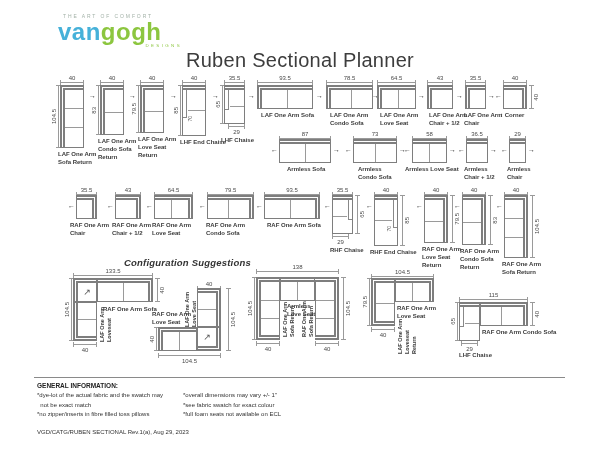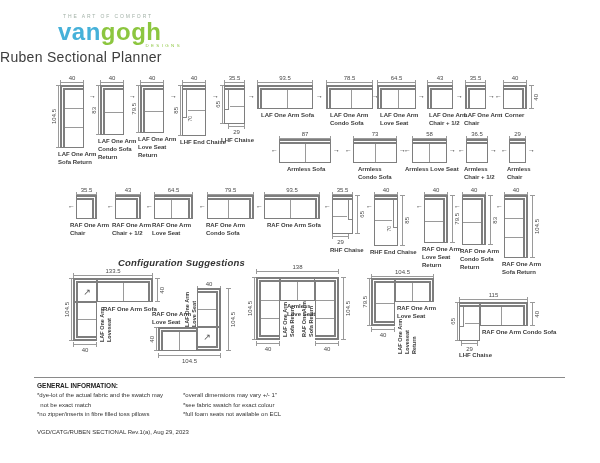--- a/index.html
+++ b/index.html
@@ -5,21 +5,21 @@
   html,body{margin:0;padding:0;background:#fff}
   #page{position:relative;width:600px;height:463px;background:#fff;overflow:hidden;
         font-family:"Liberation Sans",sans-serif;color:#333}
   
   #logo{position:absolute;left:58px;top:13px;width:130px}
   #logo .tag{font-size:5px;letter-spacing:1.9px;color:#a3b2a8;margin-left:5px;white-space:nowrap}
   #logo .vg{font-size:24px;line-height:1.05;letter-spacing:.5px;font-weight:bold}
   #logo .b1{color:#46b1d9}
   #logo .b2{color:#8cc63f}
   #logo .des{font-size:4.4px;letter-spacing:2.4px;color:#8cc63f;text-align:right;margin-top:-1px;margin-right:6px}
-  #title{position:absolute;left:0;right:0;top:49px;font-size:14px;color:#3d3d3d;letter-spacing:.3px}
+  #title{position:absolute;left:0;right:0;top:49px;text-align:center;font-size:20px;color:#3d3d3d;letter-spacing:.3px}
   
   .pc{position:absolute;border:1px solid #7e7e7e;background:#fff;box-sizing:border-box}
   .bt{border-top:5px double #7e7e7e}
   .bl{border-left:5px double #7e7e7e}
   .br{border-right:5px double #7e7e7e}
   .bb{border-bottom:5px double #7e7e7e}
   .pc i{position:absolute;box-sizing:border-box;font-style:normal}
   .sv{top:0;bottom:0;width:1px;background:#9a9a9a}
   .sh{left:0;right:0;height:1px;background:#9a9a9a}
   .pa{left:0;top:0;width:4px;background:#fff;border:1px solid #888;border-top:none;border-left:none}
@@ -40,21 +40,21 @@
   .dmv u::before,.dmv u::after{content:"";position:absolute;left:-2px;width:5px;height:1px;background:#9a9a9a}
   .dmv u::before{top:0}
   .dmv u::after{bottom:0}
   .dmv.r{flex-direction:row-reverse;justify-content:flex-start}
   .dmv.r b{margin:0 0 0 1px}
   
   .lb{position:absolute;font-size:6px;font-weight:bold;color:#3a3a3a;line-height:1.3;white-space:pre-line}
   .lbv{position:absolute;font-size:5.5px;font-weight:bold;color:#3a3a3a;line-height:1.25;white-space:pre-line;
        writing-mode:vertical-rl;transform:rotate(180deg)}
   .aw{position:absolute;font-size:7px;font-weight:bold;color:#2a2a2a;line-height:1}
-  #cfgtitle{position:absolute;left:118px;top:257px;font-size:9.5px;font-style:italic;font-weight:bold;color:#333;letter-spacing:.2px}
+  #cfgtitle{position:absolute;left:124px;top:257px;font-size:9.5px;font-style:italic;font-weight:bold;color:#333;letter-spacing:.2px}
   
   #rule{position:absolute;left:34px;top:377px;width:531px;height:1px;background:#8a8a8a}
   #ginfo{position:absolute;left:37px;top:382px;font-size:6.5px;font-weight:bold;color:#222}
   .gcol{position:absolute;top:391px;font-size:6px;line-height:1.6;white-space:pre-line;color:#333}
   #gcol1{left:37px}
   #gcol2{left:183px}
   #docline{position:absolute;left:37px;top:429px;font-size:6px;color:#333}
 </style>
 </head>
 <body>

